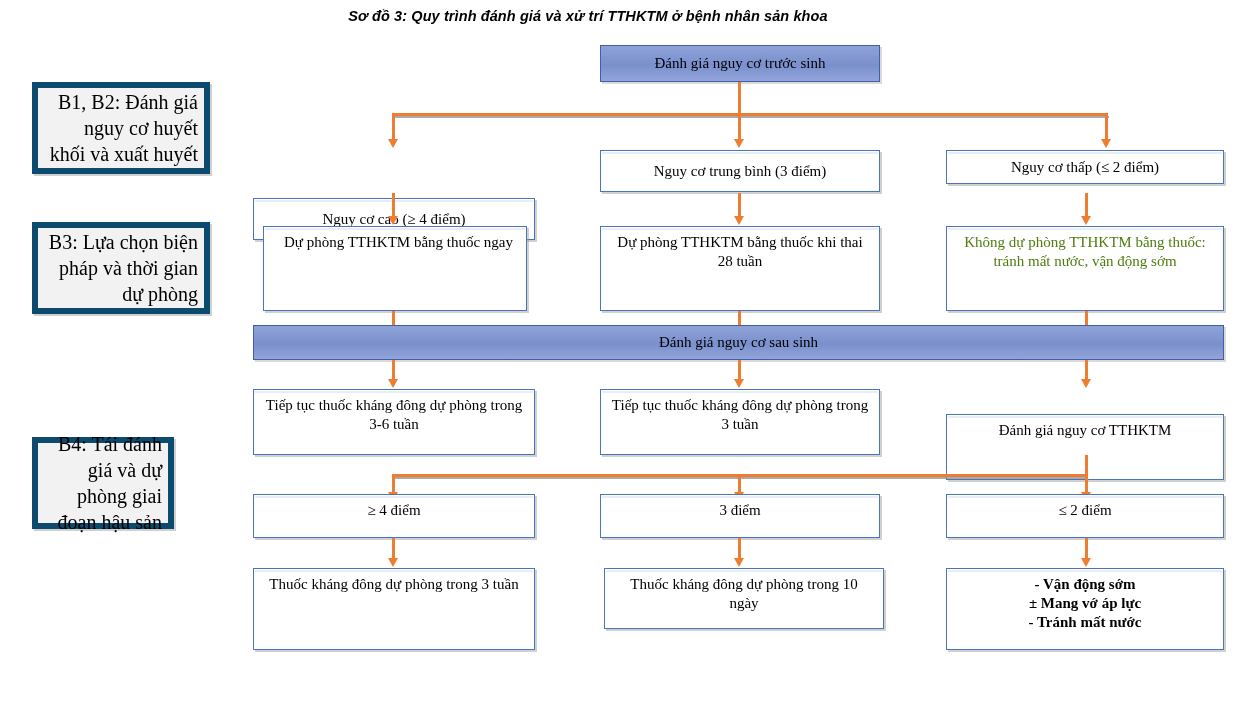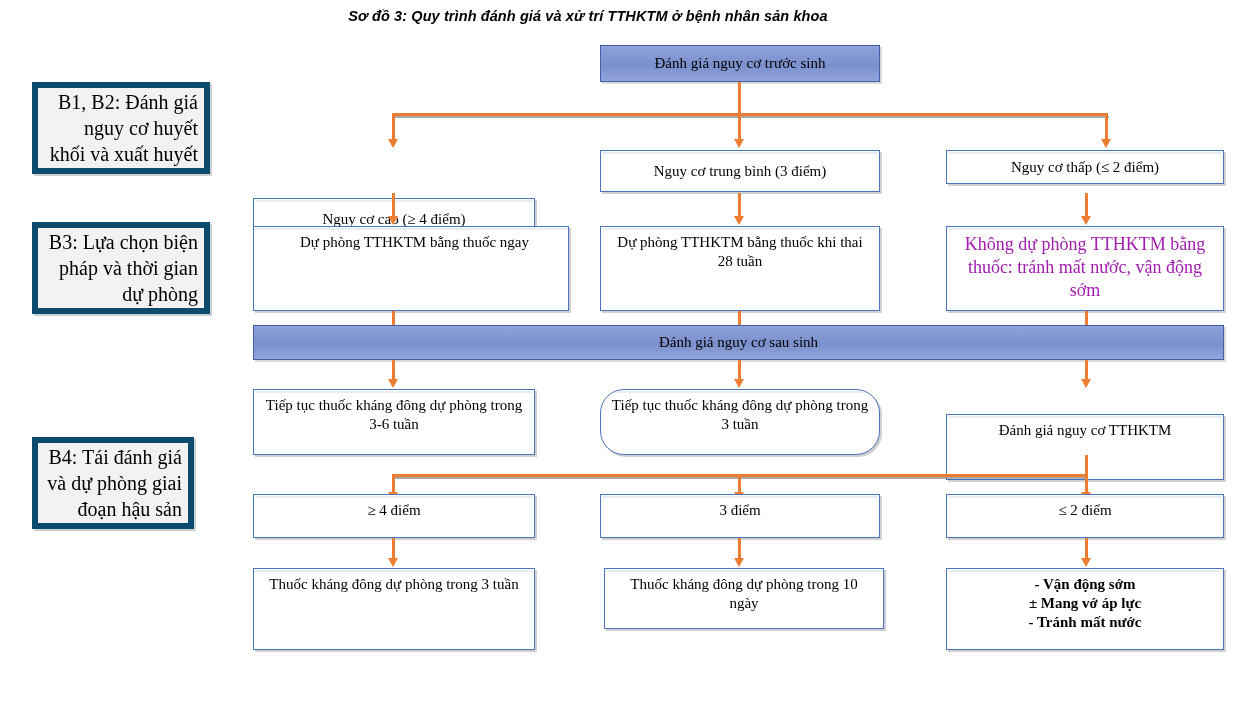--- a/index.html
+++ b/index.html
@@ -69,40 +69,40 @@
     border-left:5.5px solid transparent;
     border-right:5.5px solid transparent;
     border-top:9px solid #ED7D31;
   }
   .stub{position:absolute;background:#ED7D31;width:3px;}
 
   
   .hshadow{position:absolute;height:2px;background:#8d8d8d;opacity:.75;}
 
   .clipped{
-    color:#a21caf;font-size:18px;line-height:1.28;
+    color:#4d7c0f;font-size:15px;line-height:1.28;
     
   }
 </style>
 </head>
 <body>
 
 <div class="canvas">
 
   <div class="title">Sơ đồ 3: Quy trình đánh giá và xử trí TTHKTM ở bệnh nhân sản khoa</div>
 
   <div class="side" style="left:32px;top:82px;width:178px;height:92px;">
     <span>B1, B2: Đánh giá nguy cơ huyết khối và xuất huyết</span>
   </div>
 
   <div class="side" style="left:32px;top:222px;width:178px;height:92px;">
     <span>B3: Lựa chọn biện pháp và thời gian dự phòng</span>
   </div>
 
-  <div class="side" style="left:32px;top:437px;width:162px;height:92px;">
+  <div class="side" style="left:32px;top:437px;width:142px;height:92px;">
     <span>B4: Tái đánh giá và dự phòng giai đoạn hậu sản</span>
   </div>
 
   <div class="banner" style="left:600px;top:45px;width:280px;height:37px;justify-content:center;">
     <span>Đánh giá nguy cơ trước sinh</span>
   </div>
 
   <div class="vline" style="left:738px;top:82px;height:32px;"></div>
   <div class="hshadow" style="left:393px;top:116px;width:1090px;max-width:716px;"></div>
   <div class="hline" style="left:392px;top:113px;width:716px;"></div>
@@ -123,21 +123,21 @@
     <span class="txt">Nguy cơ thấp (≤ 2 điểm)</span>
   </div>
 
   <div class="vline" style="left:392px;top:193px;height:25px;"></div>
   <div class="arrow" style="left:388px;top:216px;"></div>
   <div class="vline" style="left:738px;top:193px;height:25px;"></div>
   <div class="arrow" style="left:734px;top:216px;"></div>
   <div class="vline" style="left:1085px;top:193px;height:25px;"></div>
   <div class="arrow" style="left:1081px;top:216px;"></div>
 
-  <div class="box" style="left:253px;top:226px;width:316px;height:85px;padding-left:16px;">
+  <div class="box" style="left:263px;top:226px;width:264px;height:85px;padding-left:16px;">
     <span class="txt">Dự phòng TTHKTM bằng thuốc ngay</span>
   </div>
   <div class="box" style="left:600px;top:226px;width:280px;height:85px;">
     <span class="txt">Dự phòng TTHKTM bằng thuốc khi thai 28 tuần</span>
   </div>
   <div class="box" style="left:946px;top:226px;width:278px;height:85px;">
     <span class="txt clipped">Không dự phòng TTHKTM bằng thuốc: tránh mất nước, vận động sớm</span>
   </div>
 
   <div class="stub" style="left:392px;top:311px;height:14px;"></div>
@@ -151,21 +151,21 @@
   <div class="vline" style="left:392px;top:360px;height:21px;"></div>
   <div class="arrow" style="left:388px;top:379px;"></div>
   <div class="vline" style="left:738px;top:360px;height:21px;"></div>
   <div class="arrow" style="left:734px;top:379px;"></div>
   <div class="vline" style="left:1085px;top:360px;height:21px;"></div>
   <div class="arrow" style="left:1081px;top:379px;"></div>
 
   <div class="box" style="left:253px;top:389px;width:282px;height:66px;">
     <span class="txt">Tiếp tục thuốc kháng đông dự phòng trong 3-6 tuần</span>
   </div>
-  <div class="box" style="left:600px;top:389px;width:280px;height:66px;border-radius:24px;">
+  <div class="box" style="left:600px;top:389px;width:280px;height:66px;">
     <span class="txt">Tiếp tục thuốc kháng đông dự phòng trong 3 tuần</span>
   </div>
   <div class="box" style="left:946px;top:389px;width:278px;height:66px;margin-top:25px;">
     <span class="txt">Đánh giá nguy cơ TTHKTM</span>
   </div>
 
   <div class="vline" style="left:1085px;top:455px;height:19px;"></div>
   <div class="hshadow" style="left:394px;top:477px;width:693px;"></div>
   <div class="hline" style="left:392px;top:474px;width:696px;"></div>
   <div class="vline" style="left:392px;top:474px;height:20px;"></div>

